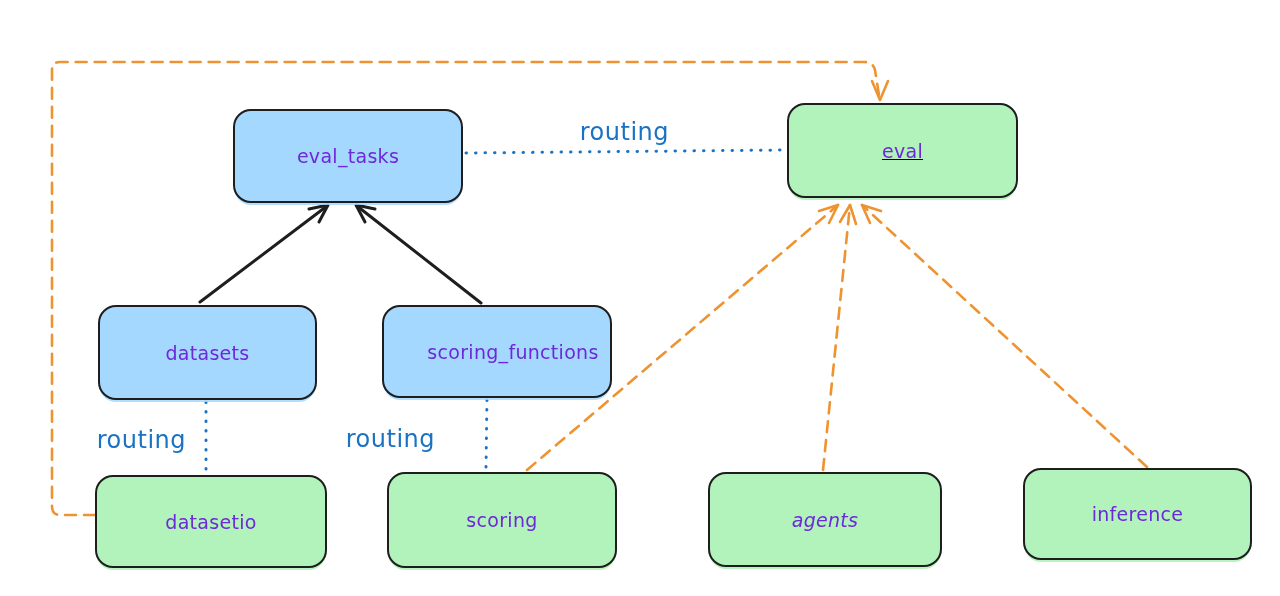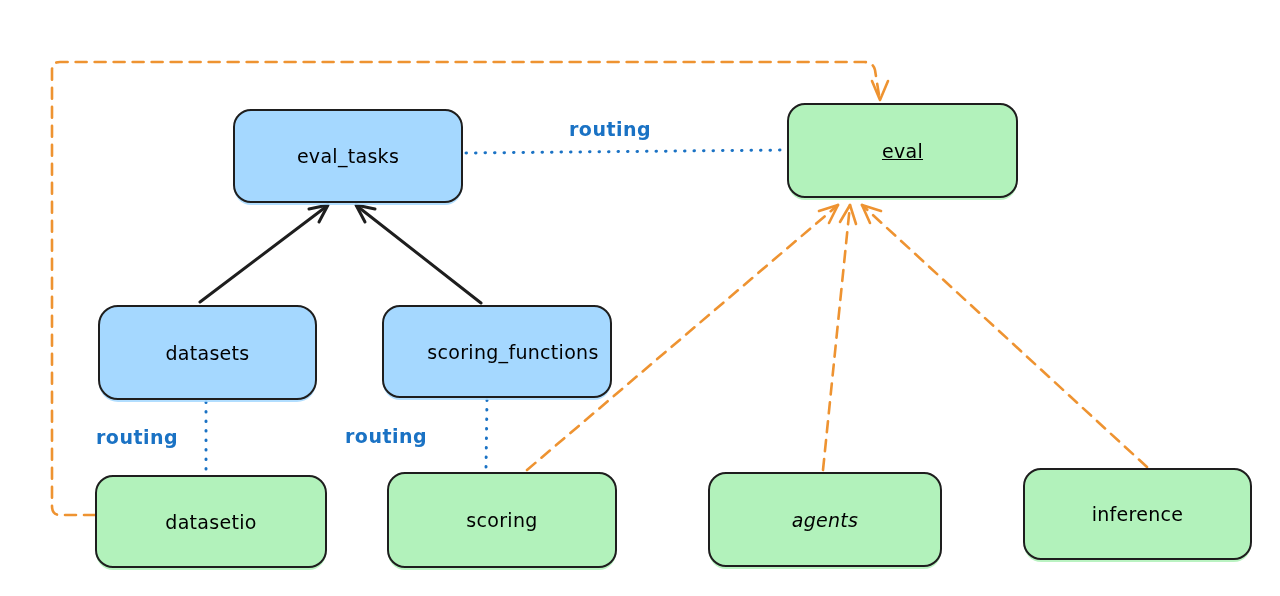--- a/index.html
+++ b/index.html
@@ -35,32 +35,32 @@
   }
   .node.blue {
     background: #a5d8ff;
     box-shadow: 0 3px 0 -1px rgba(165, 216, 255, 0.85);
   }
   .node.green {
     background: #b2f2bb;
     box-shadow: 0 3px 0 -1px rgba(178, 242, 187, 0.9);
   }
   .node-label {
-    color: #000000;
+    color: #6d28d9;
     font-size: 19px;
     letter-spacing: 0.3px;
     white-space: nowrap;
   }
   .edge-label {
     position: absolute;
     color: #1a72c4;
-    font-size: 19px;
-    font-weight: bold;
+    font-size: 24px;
+    font-weight: normal;
     letter-spacing: 0.5px;
-    text-align: left;
+    text-align: right;
     white-space: nowrap;
   }
 </style>
 </head>
 <body>
 
 <div class="canvas">
 
   <svg class="edges-svg" viewBox="0 0 1280 596" xmlns="http://www.w3.org/2000/svg" fill="none">
 
@@ -90,21 +90,21 @@
   </svg>
 
   <div class="node blue" style="left:233px; top:109px; width:230px; height:94px;">
     <span class="node-label">eval_tasks</span>
   </div>
 
   <div class="node green" style="left:787px; top:103px; width:231px; height:95px;text-decoration:underline;">
     <span class="node-label">eval</span>
   </div>
 
-  <div class="node blue" style="left:98px; top:305px; width:219px; height:95px;border-radius:20px;">
+  <div class="node blue" style="left:98px; top:305px; width:219px; height:95px;">
     <span class="node-label">datasets</span>
   </div>
 
   <div class="node blue" style="left:382px; top:305px; width:230px; height:93px;padding-left:32px;">
     <span class="node-label">scoring_functions</span>
   </div>
 
   <div class="node green" style="left:387px; top:472px; width:230px; height:96px;">
     <span class="node-label">scoring</span>
   </div>

